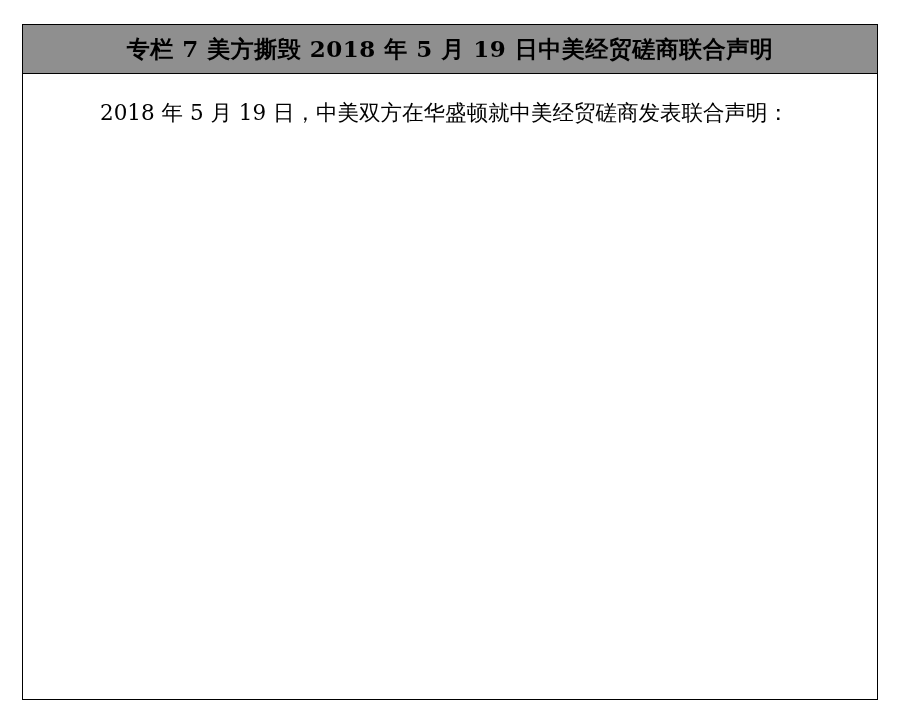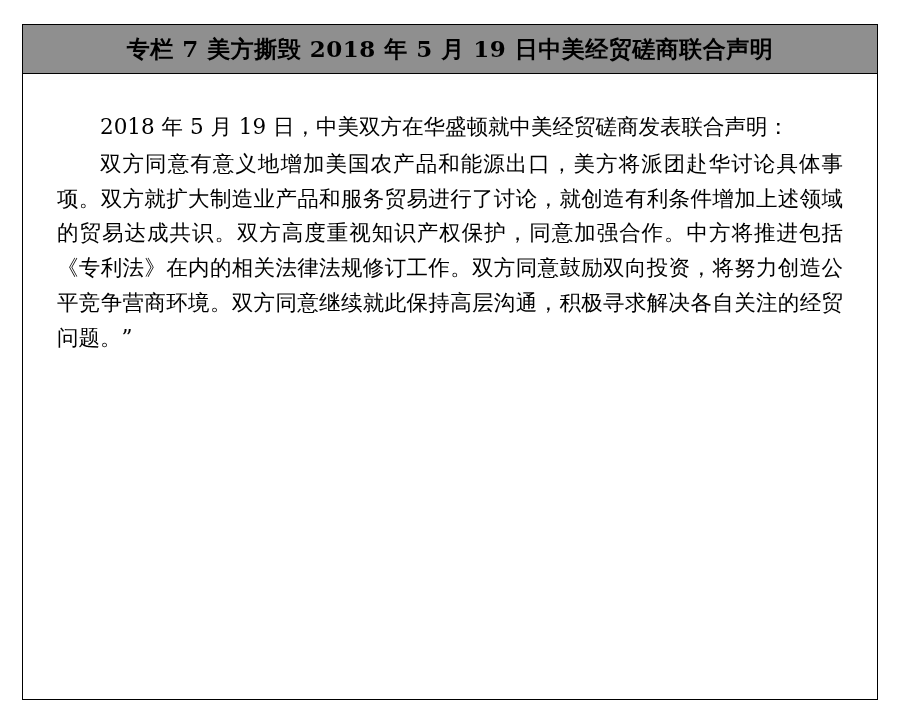--- a/index.html
+++ b/index.html
@@ -37,21 +37,21 @@
   }
   .box-title {
     font-size: 23px;
     font-weight: bold;
     letter-spacing: 0.5px;
     font-family: "DejaVu Serif", "Liberation Serif", serif;
     white-space: nowrap;
   }
   .box-body {
     flex: 1;
-    padding: 36px 34px 18px 34px;
+    padding: 22px 34px 18px 34px;
     background: #ffffff;
     box-sizing: border-box;
   }
   .para {
     font-size: 21.5px;
     line-height: 1.62;
     text-align: justify;
     text-justify: inter-ideograph;
     text-indent: 2em;
     margin: 0 0 2px 0;
@@ -62,16 +62,15 @@
 <body>
 
 <div class="box">
 
   <div class="box-header">
     <div class="box-title">专栏 7   美方撕毁 2018 年 5 月 19 日中美经贸磋商联合声明</div>
   </div>
 
   <div class="box-body">
     <p class="para">2018 年 5 月 19 日，中美双方在华盛顿就中美经贸磋商发表联合声明：</p>
-    <p class="para">双方同意有意义地增加美国农产品和能源出口，美方将派团赴华讨论具体事项。双方就扩大制造业产品和服务贸易进行了讨论，就创造有利条件增加上述领域的贸易达成共识。双方高度重视知识产权保护，同意加强合作。中方将推进包括《专利法》在内的相关法律法规修订工作。双方同意鼓励双向投资，将努力创造公平竞争营商环境。双方同意继续就此保持高层沟通，积极寻求解决各自关注的经贸问题。”</p>
   </div>
 
 </div>
 
 </body></html>

